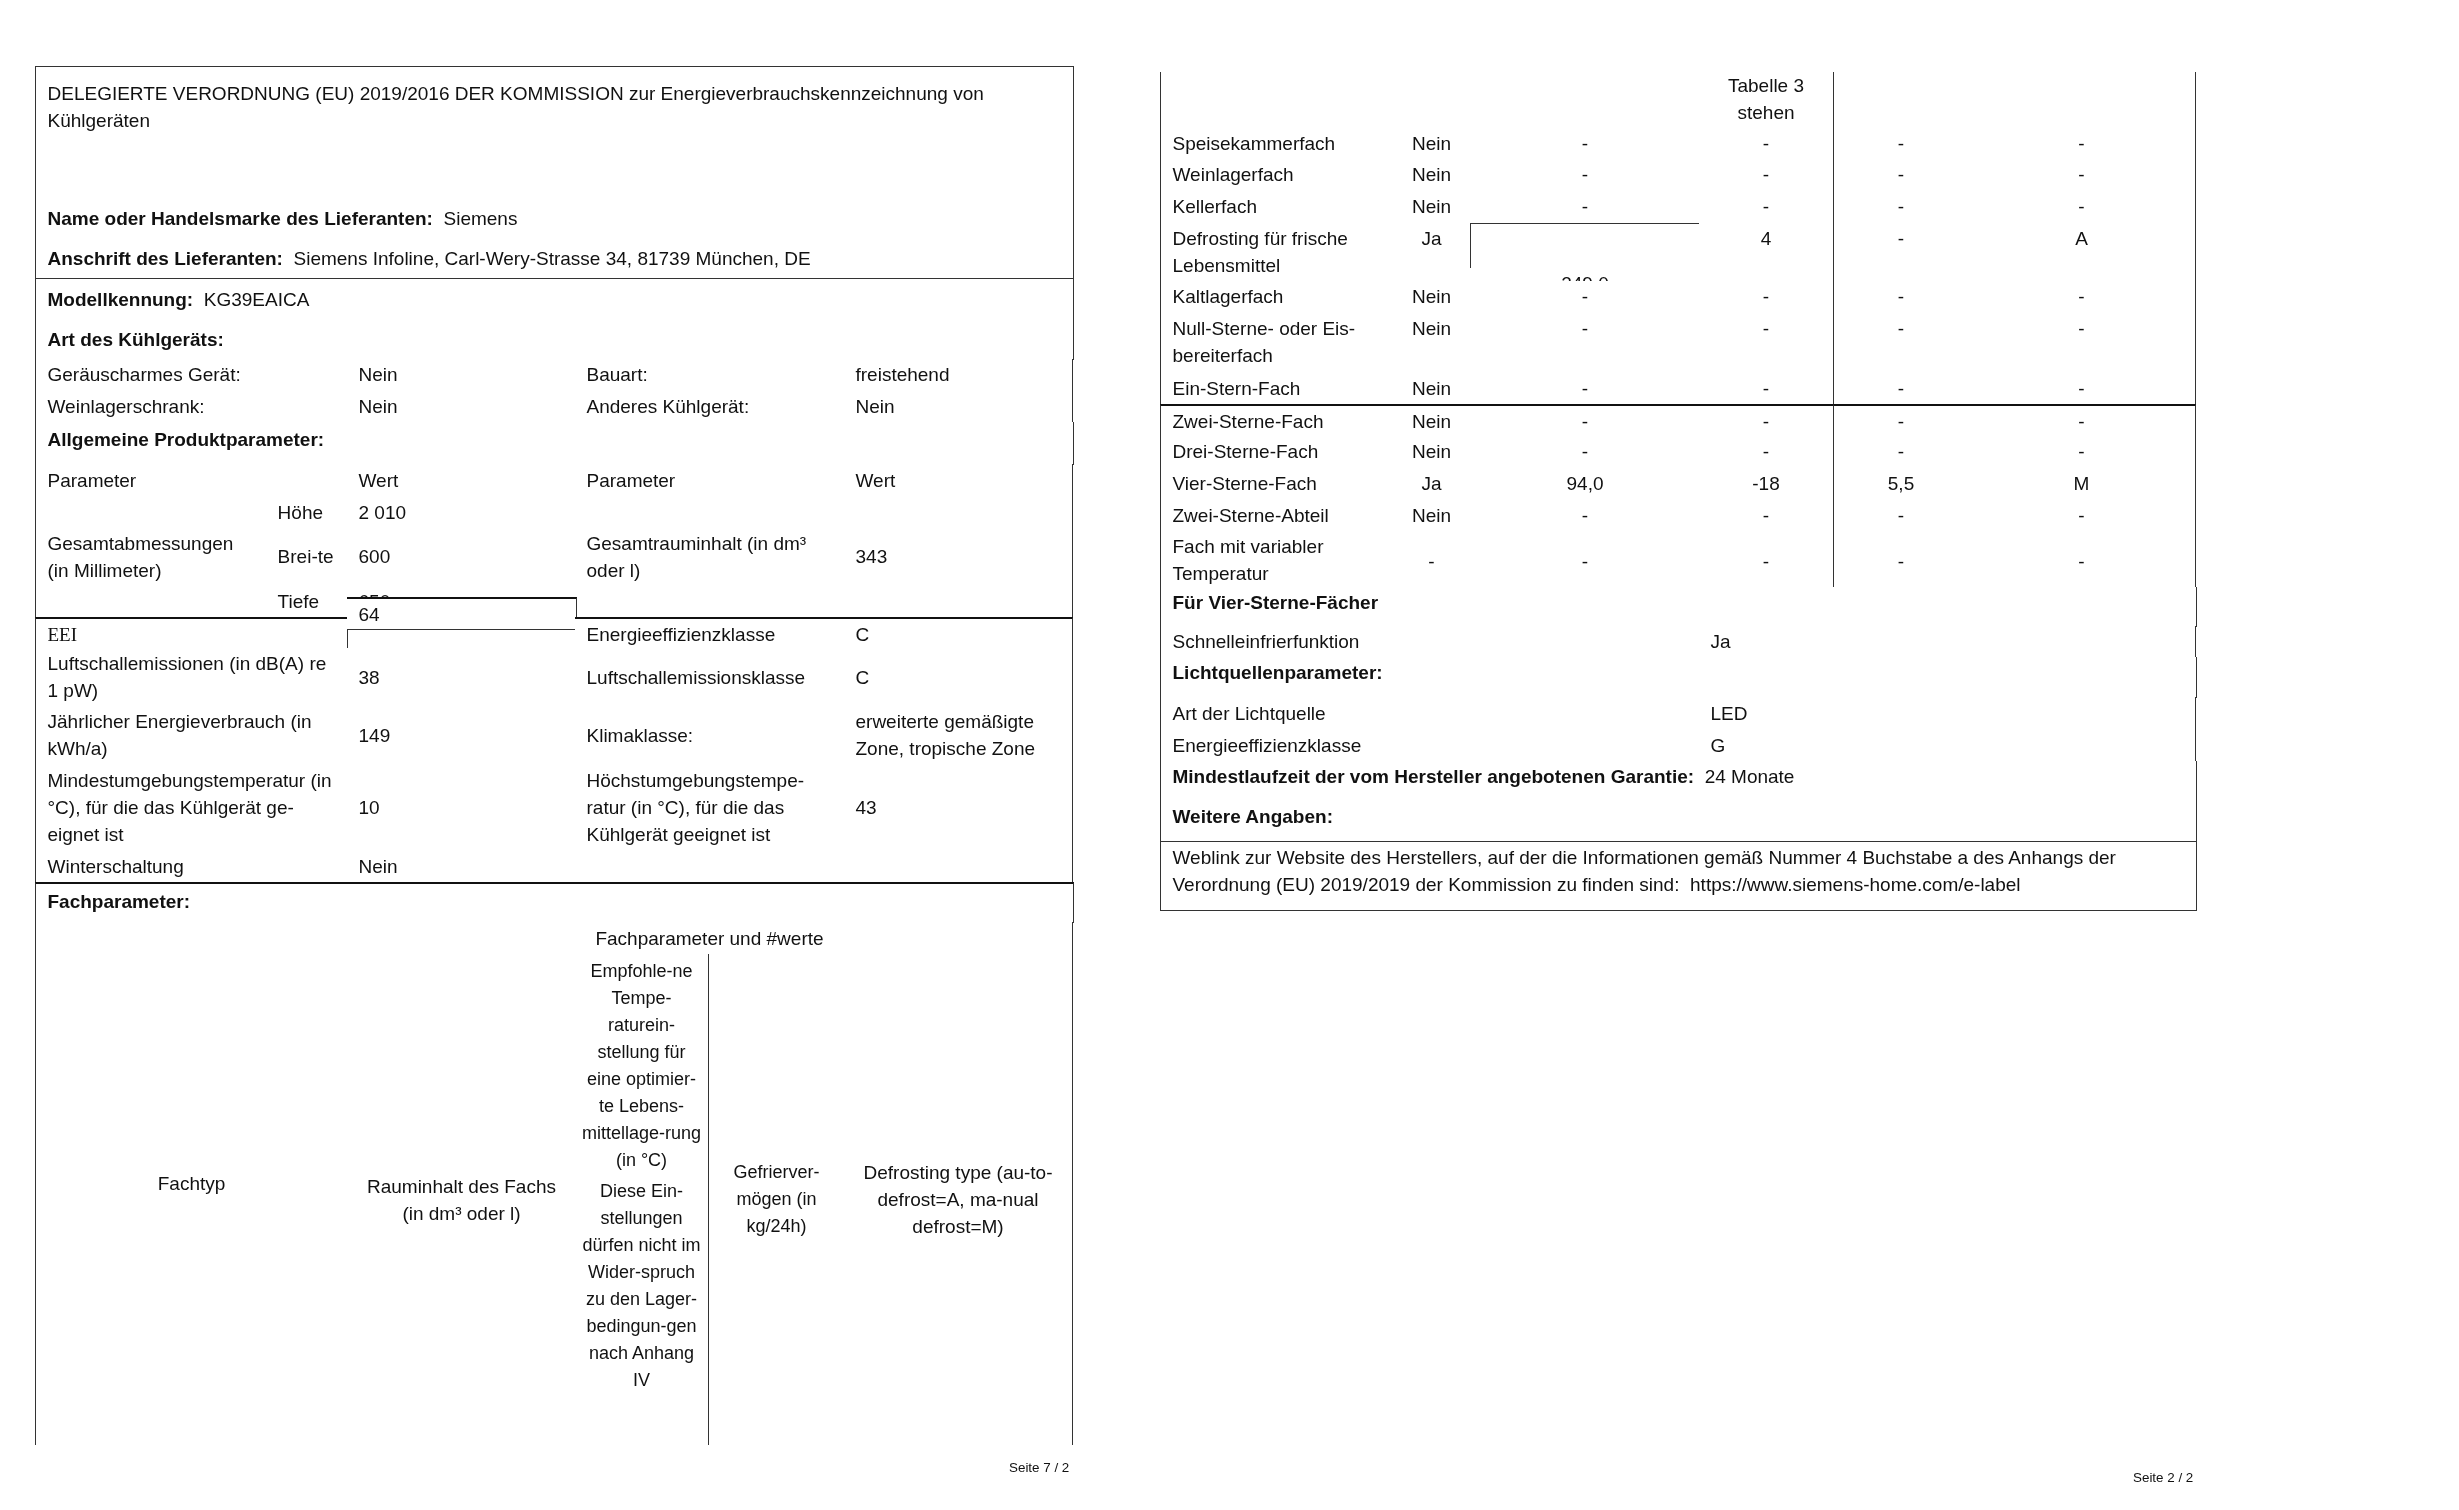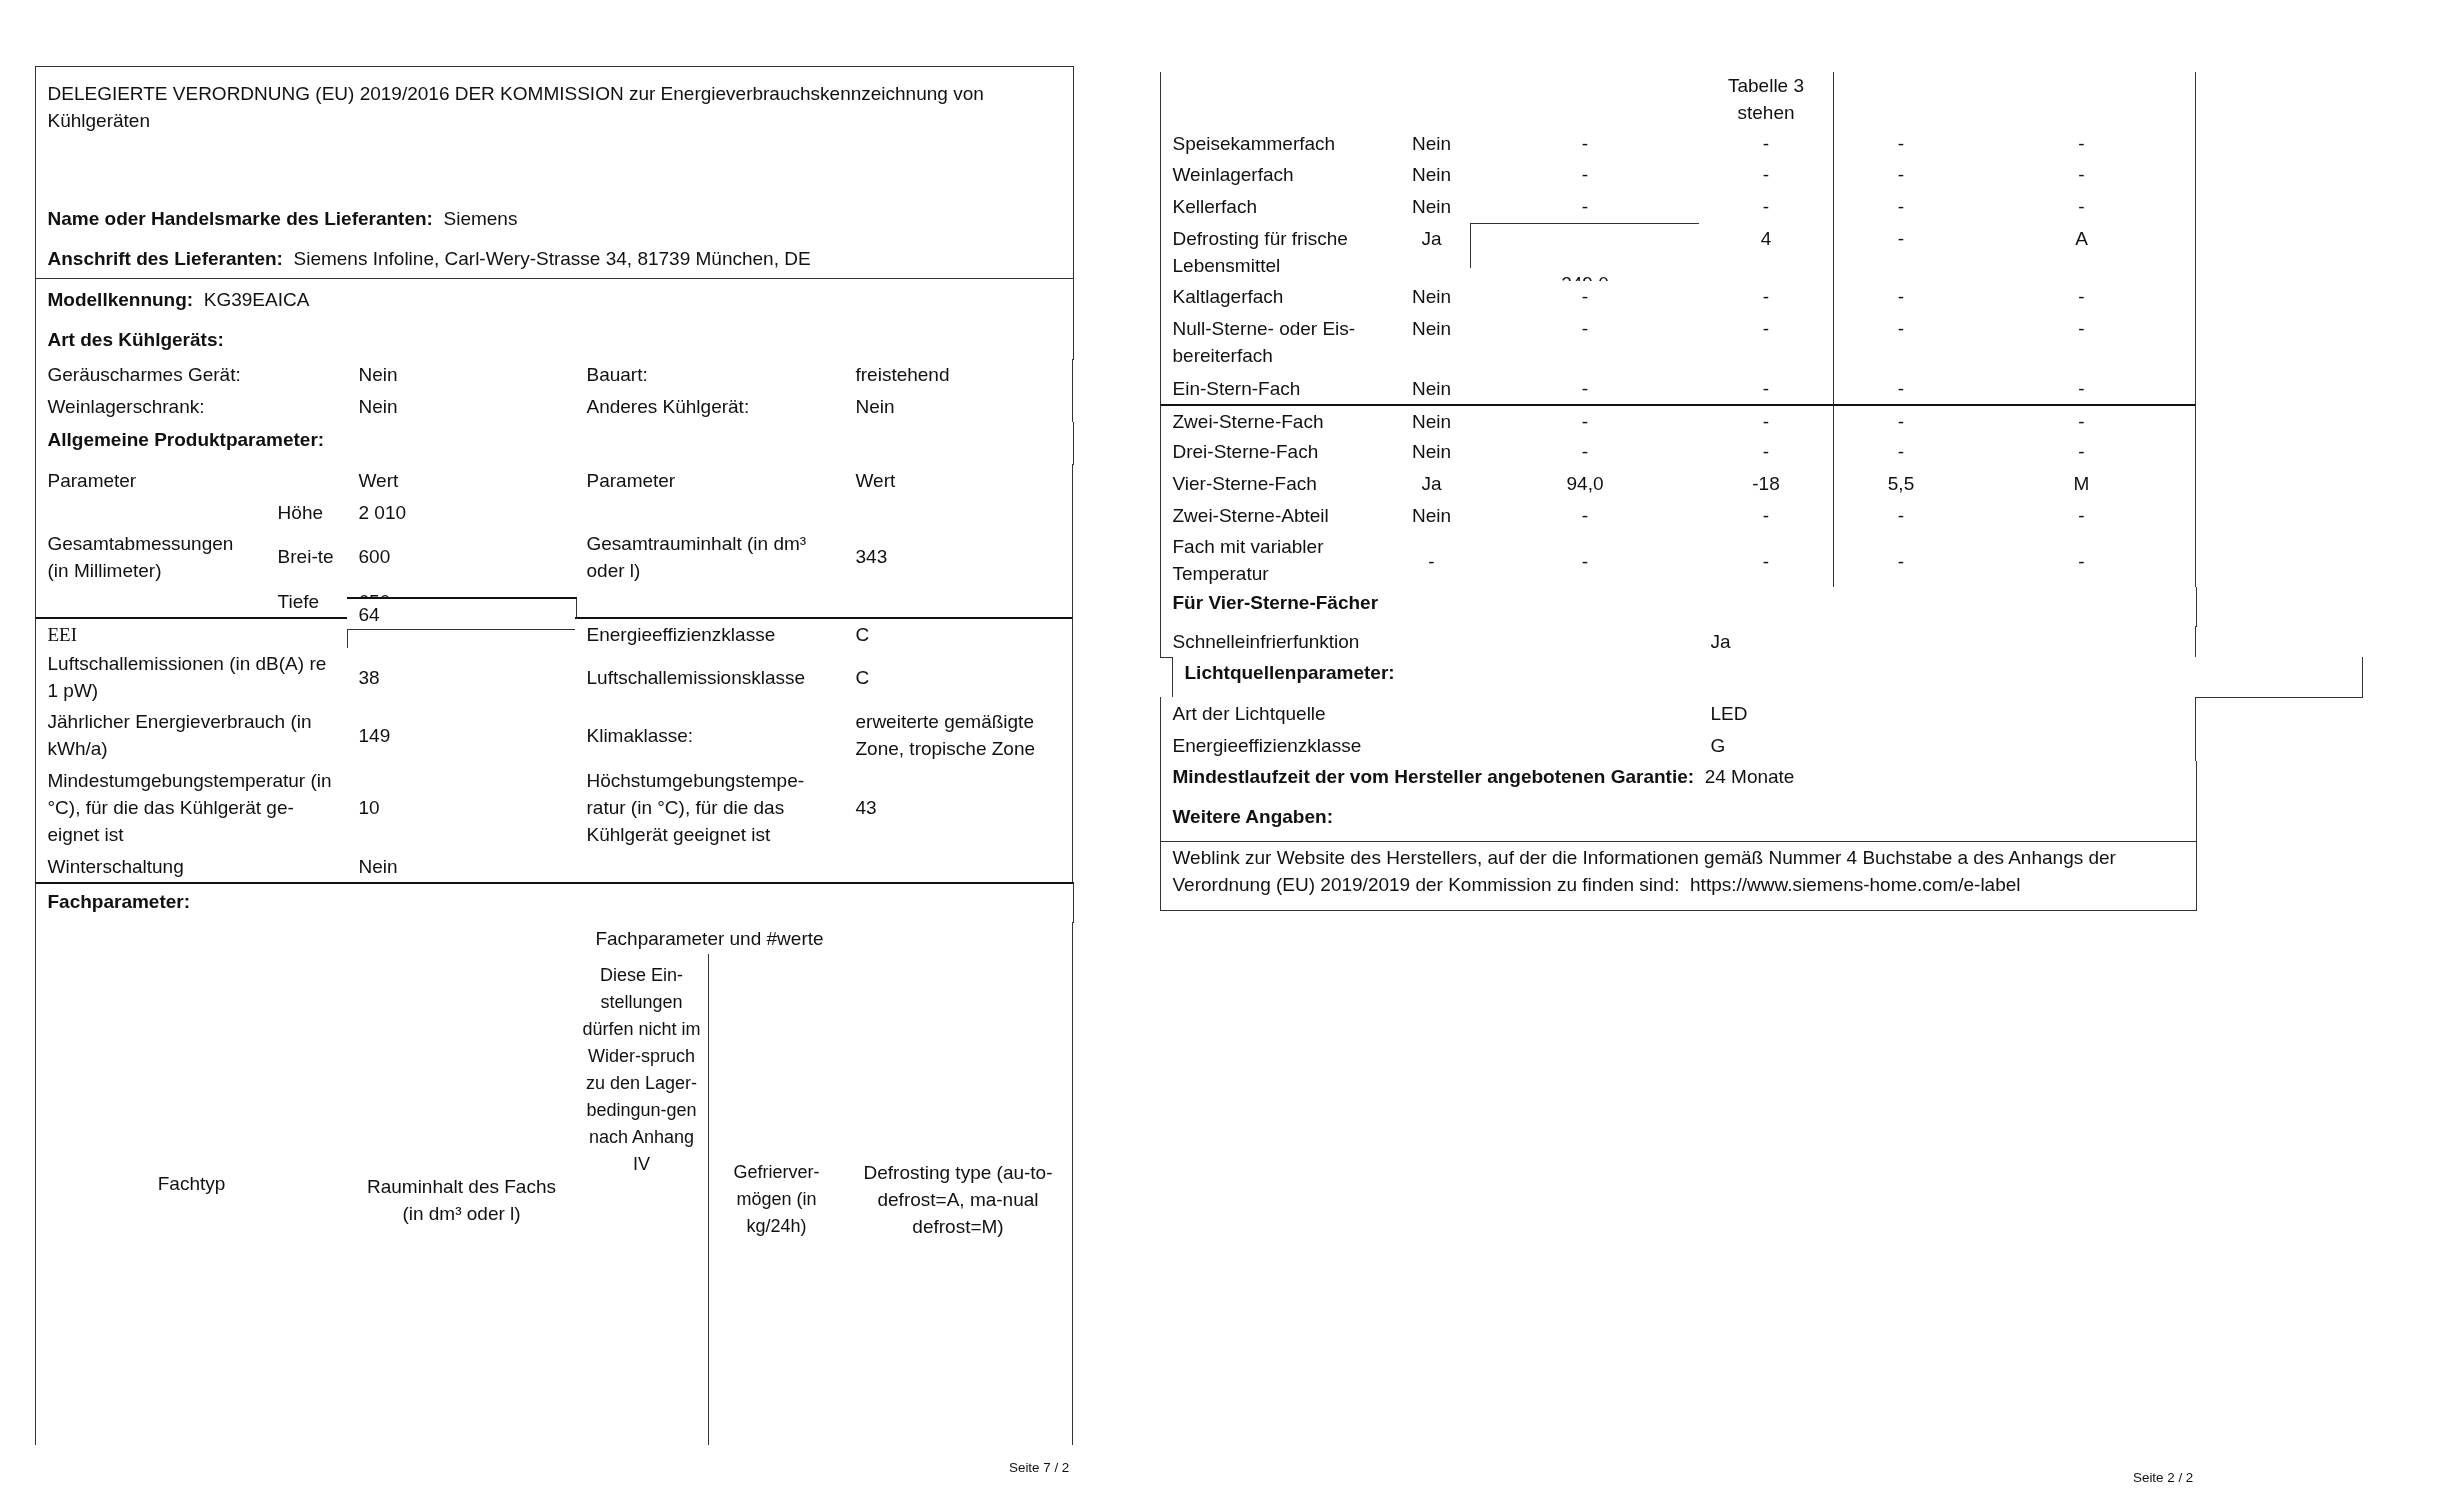--- a/index.html
+++ b/index.html
@@ -90,20 +90,21 @@
   <div class="cell nb-t vc" style="left:35px;top:850px;width:313px;height:33px;">Winterschaltung</div>
   <div class="cell nb-t nb-l vc" style="left:347px;top:850px;width:230px;height:33px;">Nein</div>
   <div class="cell nb-t nb-l vc" style="left:575px;top:850px;width:498px;height:33px;"></div>
 
   <div class="cell thick-t bold" style="left:35px;top:882px;width:1039px;height:41px;padding-top:3.8px;">Fachparameter:</div>
 
   <div class="cell nb-t nb-b vcc" style="left:35px;top:922px;width:313px;height:523px;">Fachtyp</div>
   <div class="cell nb-t nb-l c vcc" style="left:347px;top:922px;width:726px;height:33px;">Fachparameter und #werte</div>
   <div class="cell nb-t nb-l nb-b vcc" style="left:347px;top:954px;width:230px;height:491px;">Rauminhalt des Fachs (in dm³ oder l)</div>
   <div class="cell nb-t nb-l nb-b c narrow" style="left:575px;top:954px;width:134px;height:491px;">
+    <div>Empfohle-ne Tempe-raturein-stellung für eine optimier-te Lebens-mittellage-rung (in °C)</div>
     <div style="margin-top:3.8px;">Diese Ein-stellungen dürfen nicht im Wider-spruch zu den Lager-bedingun-gen nach Anhang IV</div>
   </div>
   <div class="cell nb-t nb-l nb-b vcc narrow" style="left:709px;top:954px;width:136px;height:491px;">Gefrierver-mögen (in kg/24h)</div>
   <div class="cell nb-t nb-l nb-b vcc" style="left:844px;top:954px;width:229px;height:491px;padding:1.9px 17.3px;">Defrosting type (au-to-defrost=A, ma-nual defrost=M)</div>
 
   <div class="footer" style="left:1009px;top:1460px;">Seite 7 / 2</div>
 </div>
 
 <div>
 
@@ -185,21 +186,21 @@
       <div class="cell nb-t nb-l c" style="left: 1470px; top: 531px; width: 231px; height: 61px; padding: 1.9px 3.8px; display: flex; align-items: center; justify-content: center;">-</div>
       <div class="cell nb-t nb-l c" style="left: 1699px; top: 531px; width: 135px; height: 61px; padding: 1.9px 3.8px; display: flex; align-items: center; justify-content: center;">-</div>
       <div class="cell nb-t nb-l c" style="left: 1834px; top: 531px; width: 135px; height: 61px; padding: 1.9px 3.8px; display: flex; align-items: center; justify-content: center;">-</div>
       <div class="cell nb-t nb-l c" style="left: 1968px; top: 531px; width: 228px; height: 61px; padding: 1.9px 3.8px; display: flex; align-items: center; justify-content: center;">-</div>
     </div>
 
   <div class="cell nb-t bold" style="left:1160px;top:587px;width:1037px;height:40px;padding-top:1.9px;">Für Vier-Sterne-Fächer</div>
   <div class="cell nb-t vc" style="left:1160px;top:626px;width:541px;height:32px;">Schnelleinfrierfunktion</div>
   <div class="cell nb-t nb-l vc" style="left:1699px;top:626px;width:497px;height:32px;">Ja</div>
 
-  <div class="cell nb-t bold" style="left:1160px;top:657px;width:1191px;height:41px;padding-top:1.9px;margin-left:12px;">Lichtquellenparameter:</div>
+  <div class="cell nb-t bold" style="left:1160px;top:657px;width:1037px;height:41px;padding-top:1.9px;">Lichtquellenparameter:</div>
   <div class="cell nb-t vc" style="left:1160px;top:697px;width:541px;height:33px;">Art der Lichtquelle</div>
   <div class="cell nb-t nb-l vc" style="left:1699px;top:697px;width:497px;height:33px;">LED</div>
   <div class="cell nb-t vc" style="left:1160px;top:729px;width:541px;height:33px;">Energieeffizienzklasse</div>
   <div class="cell nb-t nb-l vc" style="left:1699px;top:729px;width:497px;height:33px;">G</div>
 
   <div class="cell nb-t" style="left:1160px;top:761px;width:1037px;height:41px;padding-top:1.9px;">
     <span class="bold">Mindestlaufzeit der vom Hersteller angebotenen Garantie:</span>&nbsp;&nbsp;<span>24 Monate</span>
   </div>
   <div class="cell nb-t bold" style="left:1160px;top:801px;width:1037px;height:41px;padding-top:1.9px;">Weitere Angaben:</div>
   <div class="cell nb-t" style="left:1160px;top:842px;width:1037px;height:69px;padding-top:1.9px;">

